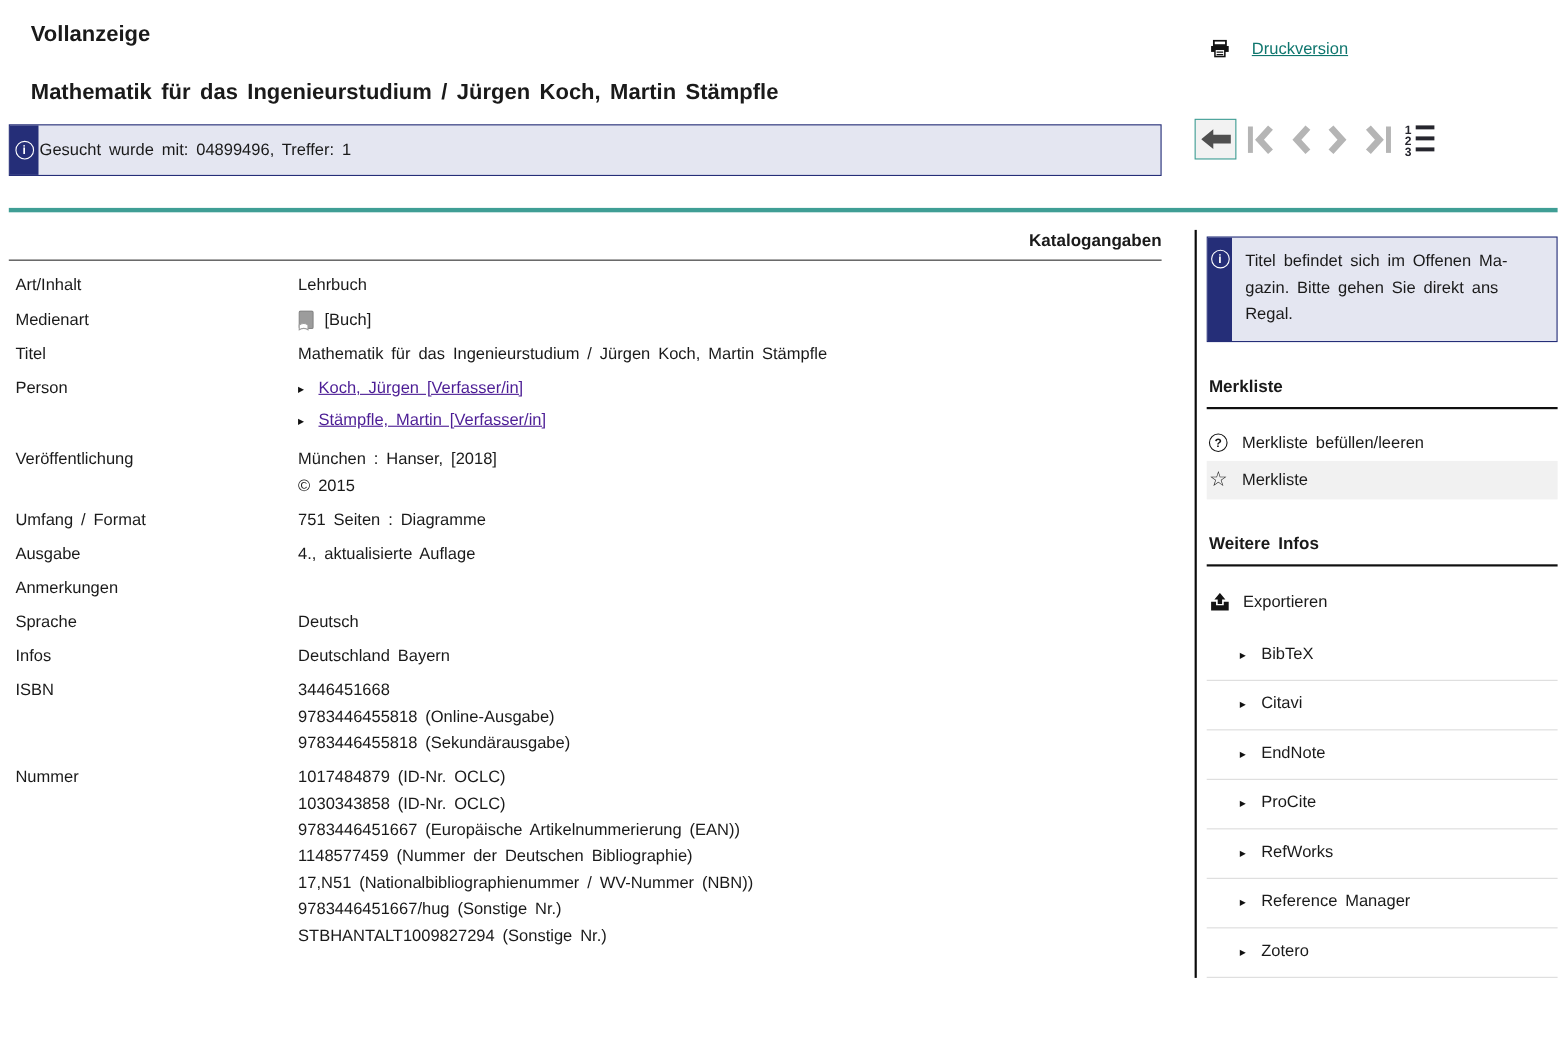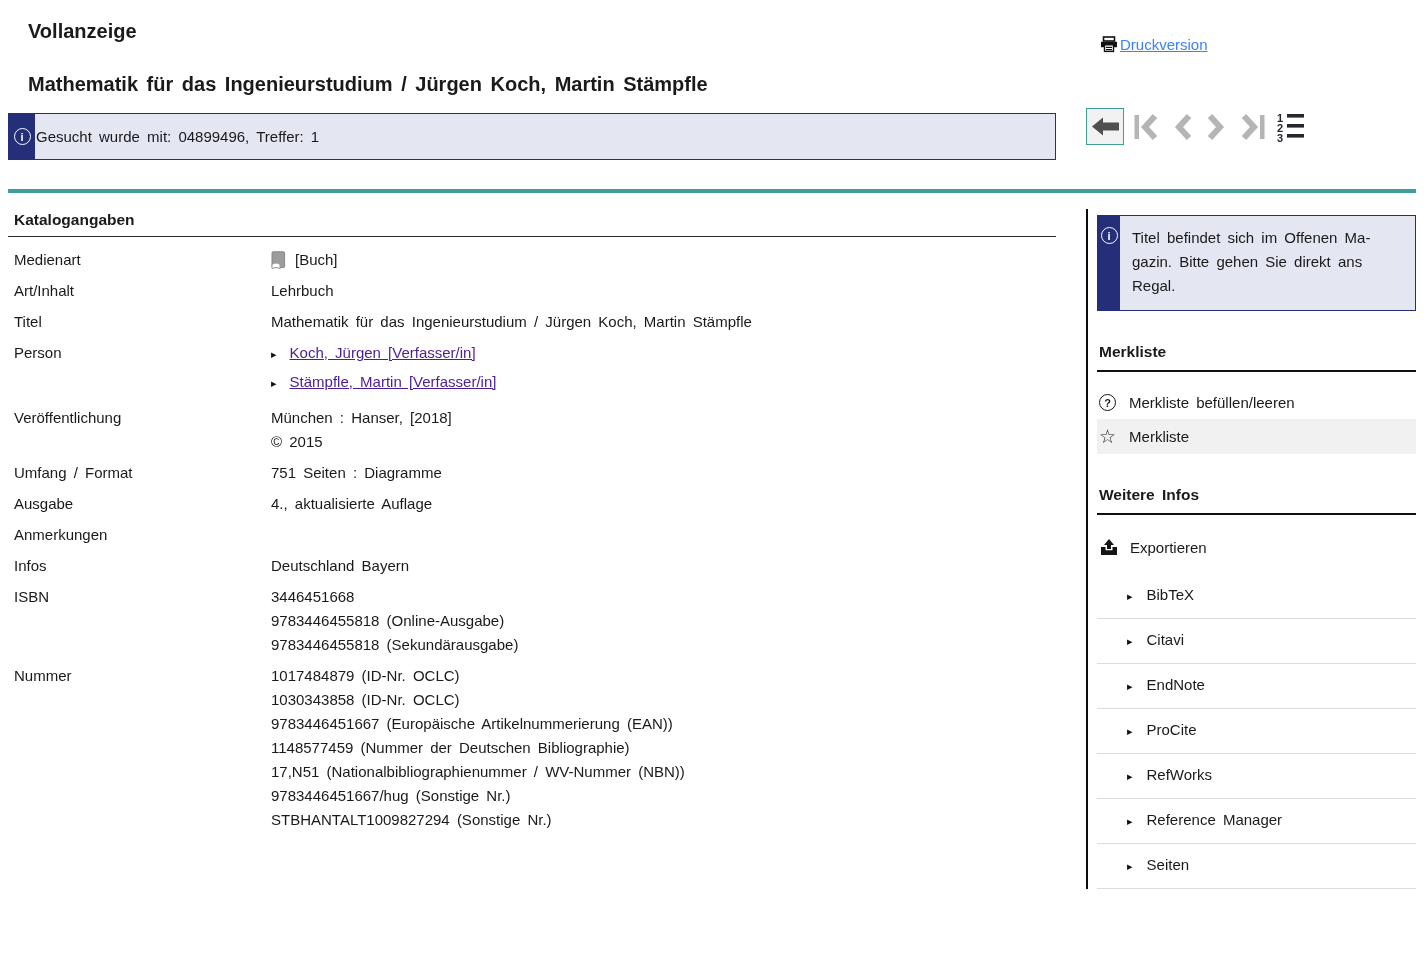--- a/index.html
+++ b/index.html
@@ -8,42 +8,42 @@
     width: 1424px; height: 962px; overflow: hidden;
     font-family: "Liberation Sans", sans-serif;
     font-size: 15px; color: #1a1a1a; word-spacing: 3px;
   }
   .page { position: relative; padding: 0 8px; }
 
   
   h1.page-title { font-size: 20px; font-weight: 700; margin: 16px 0 0 20px; line-height: 30px; }
   h2.record-title { font-size: 20px; font-weight: 700; margin: 26px 0 0 20px; line-height: 24px; }
   .print-wrap { position: absolute; top: 20px; left: 1100px; }
-  .print-link { display: flex; align-items: center; gap: 2px; color: #3b82f6; text-decoration: none; cursor: pointer; }
+  .print-link { display: flex; align-items: center; gap: 20px; color: #0f766e; text-decoration: none; cursor: pointer; }
   .print-link .lbl { text-decoration: underline; }
 
   
   .top-row { display: flex; align-items: flex-start; margin-top: 17px; }
   .search-notice { width: 1048px; min-height: 46px; border: 1px solid #252e78; background: #e4e6f1; display: flex; }
   .notice-stripe { width: 26px; background: #252e78; display: flex; align-items: center; justify-content: center; flex-shrink: 0; }
   .info-circle { width: 17px; height: 17px; border: 1.5px solid #fff; border-radius: 50%; color: #fff;
     font-size: 11px; font-weight: 700; display: flex; align-items: center; justify-content: center; word-spacing: 0; }
   .search-notice .txt { padding: 12px 1px; line-height: 21px; }
 
   .nav-row { display: flex; align-items: center; gap: 7px; margin-left: 30px; margin-top: -5px; }
   .nav-btn { background: none; border: none; padding: 2px; margin: 0; cursor: pointer; display: flex; align-items: center; justify-content: center; }
   .nav-btn.boxed { width: 38px; height: 37px; background: #f2f2f2; border: 1px solid #3f9e95; }
 
   
   .teal-rule { height: 4px; background: #3f9e95; margin-top: 29px; }
 
   
   .content { display: flex; margin-top: 16px; align-items: stretch; }
   .main-col { width: 1048px; flex-shrink: 0; }
-  .cat-heading { font-weight: 700; font-size: 15.5px; padding: 2px 0 7px 6px; border-bottom: 1px solid #2b2b2b; }
+  .cat-heading { font-weight: 700; font-size: 15.5px; padding: 2px 0 7px 6px; border-bottom: 1px solid #2b2b2b; text-align: right; }
   .cat-table { margin-top: 11px; }
   .row { display: flex; margin-bottom: 7px; }
   .cell-label { width: 263px; padding-left: 6px; flex-shrink: 0; line-height: 24px; }
   .cell-value { flex: 1; line-height: 24px; }
   .media-line { display: flex; align-items: center; gap: 9px; }
   .person-line { display: flex; align-items: baseline; gap: 13px; margin-bottom: 4px; }
   .arrow-bullet { font-size: 11px; line-height: 24px; color: #111; word-spacing: 0; }
   a.person-link { color: #4c1d95; text-decoration: underline; cursor: pointer; }
 
   
@@ -148,40 +148,40 @@
   </div>
 
   <div class="teal-rule"></div>
 
   <div class="content">
 
     <div class="main-col">
       <div class="cat-heading">Katalogangaben</div>
       <div class="cat-table">
           <div class="row">
+            <div class="cell-label">Art/Inhalt</div>
+            <div class="cell-value">
+              <div class="line">Lehrbuch</div>
+            </div>
+          </div>
+          <div class="row">
             <div class="cell-label">Medienart</div>
             <div class="cell-value">
               <div class="media-line">
                 <span style="display: flex;">
                   <svg width="15" height="19" viewBox="0 0 15 19">
                     <rect x="1" y="0.8" width="12.6" height="15.8" rx="1.2" fill="#9c9c9c" stroke="#868686"></rect>
                     <path d="M1 13.4 C4 11.6 6.5 11.6 9 13.4 L9 17.8 C6.5 16 4 16 1 17.8 Z" fill="#fff" stroke="#9c9c9c" stroke-width="1"></path>
                   </svg>
                 </span>
                 <span>[Buch]</span>
               </div>
             </div>
           </div>
           <div class="row">
-            <div class="cell-label">Art/Inhalt</div>
-            <div class="cell-value">
-              <div class="line">Lehrbuch</div>
-            </div>
-          </div>
-          <div class="row">
             <div class="cell-label">Titel</div>
             <div class="cell-value">
               <div class="line">Mathematik für das Ingenieurstudium / Jürgen Koch, Martin Stämpfle</div>
             </div>
           </div>
           <div class="row">
             <div class="cell-label">Person</div>
             <div class="cell-value">
               <div class="person-line">
                 <span class="arrow-bullet">▸</span>
@@ -209,20 +209,26 @@
           <div class="row">
             <div class="cell-label">Ausgabe</div>
             <div class="cell-value">
               <div class="line">4., aktualisierte Auflage</div>
             </div>
           </div>
           <div class="row">
             <div class="cell-label">Anmerkungen</div>
           </div>
           <div class="row">
+            <div class="cell-label">Sprache</div>
+            <div class="cell-value">
+              <div class="line">Deutsch</div>
+            </div>
+          </div>
+          <div class="row">
             <div class="cell-label">Infos</div>
             <div class="cell-value">
               <div class="line">Deutschland Bayern</div>
             </div>
           </div>
           <div class="row">
             <div class="cell-label">ISBN</div>
             <div class="cell-value">
               <div class="line">3446451668</div>
               <div class="line">9783446455818 (Online-Ausgabe)</div>
@@ -295,18 +301,18 @@
           <li class="export-item">
             <span class="arrow-bullet">▸</span>
             <span>RefWorks</span>
           </li>
           <li class="export-item">
             <span class="arrow-bullet">▸</span>
             <span>Reference Manager</span>
           </li>
           <li class="export-item">
             <span class="arrow-bullet">▸</span>
-            <span>Seiten</span>
+            <span>Zotero</span>
           </li>
         </ul>
     </div>
   </div>
 </div>
 
 </body></html>

